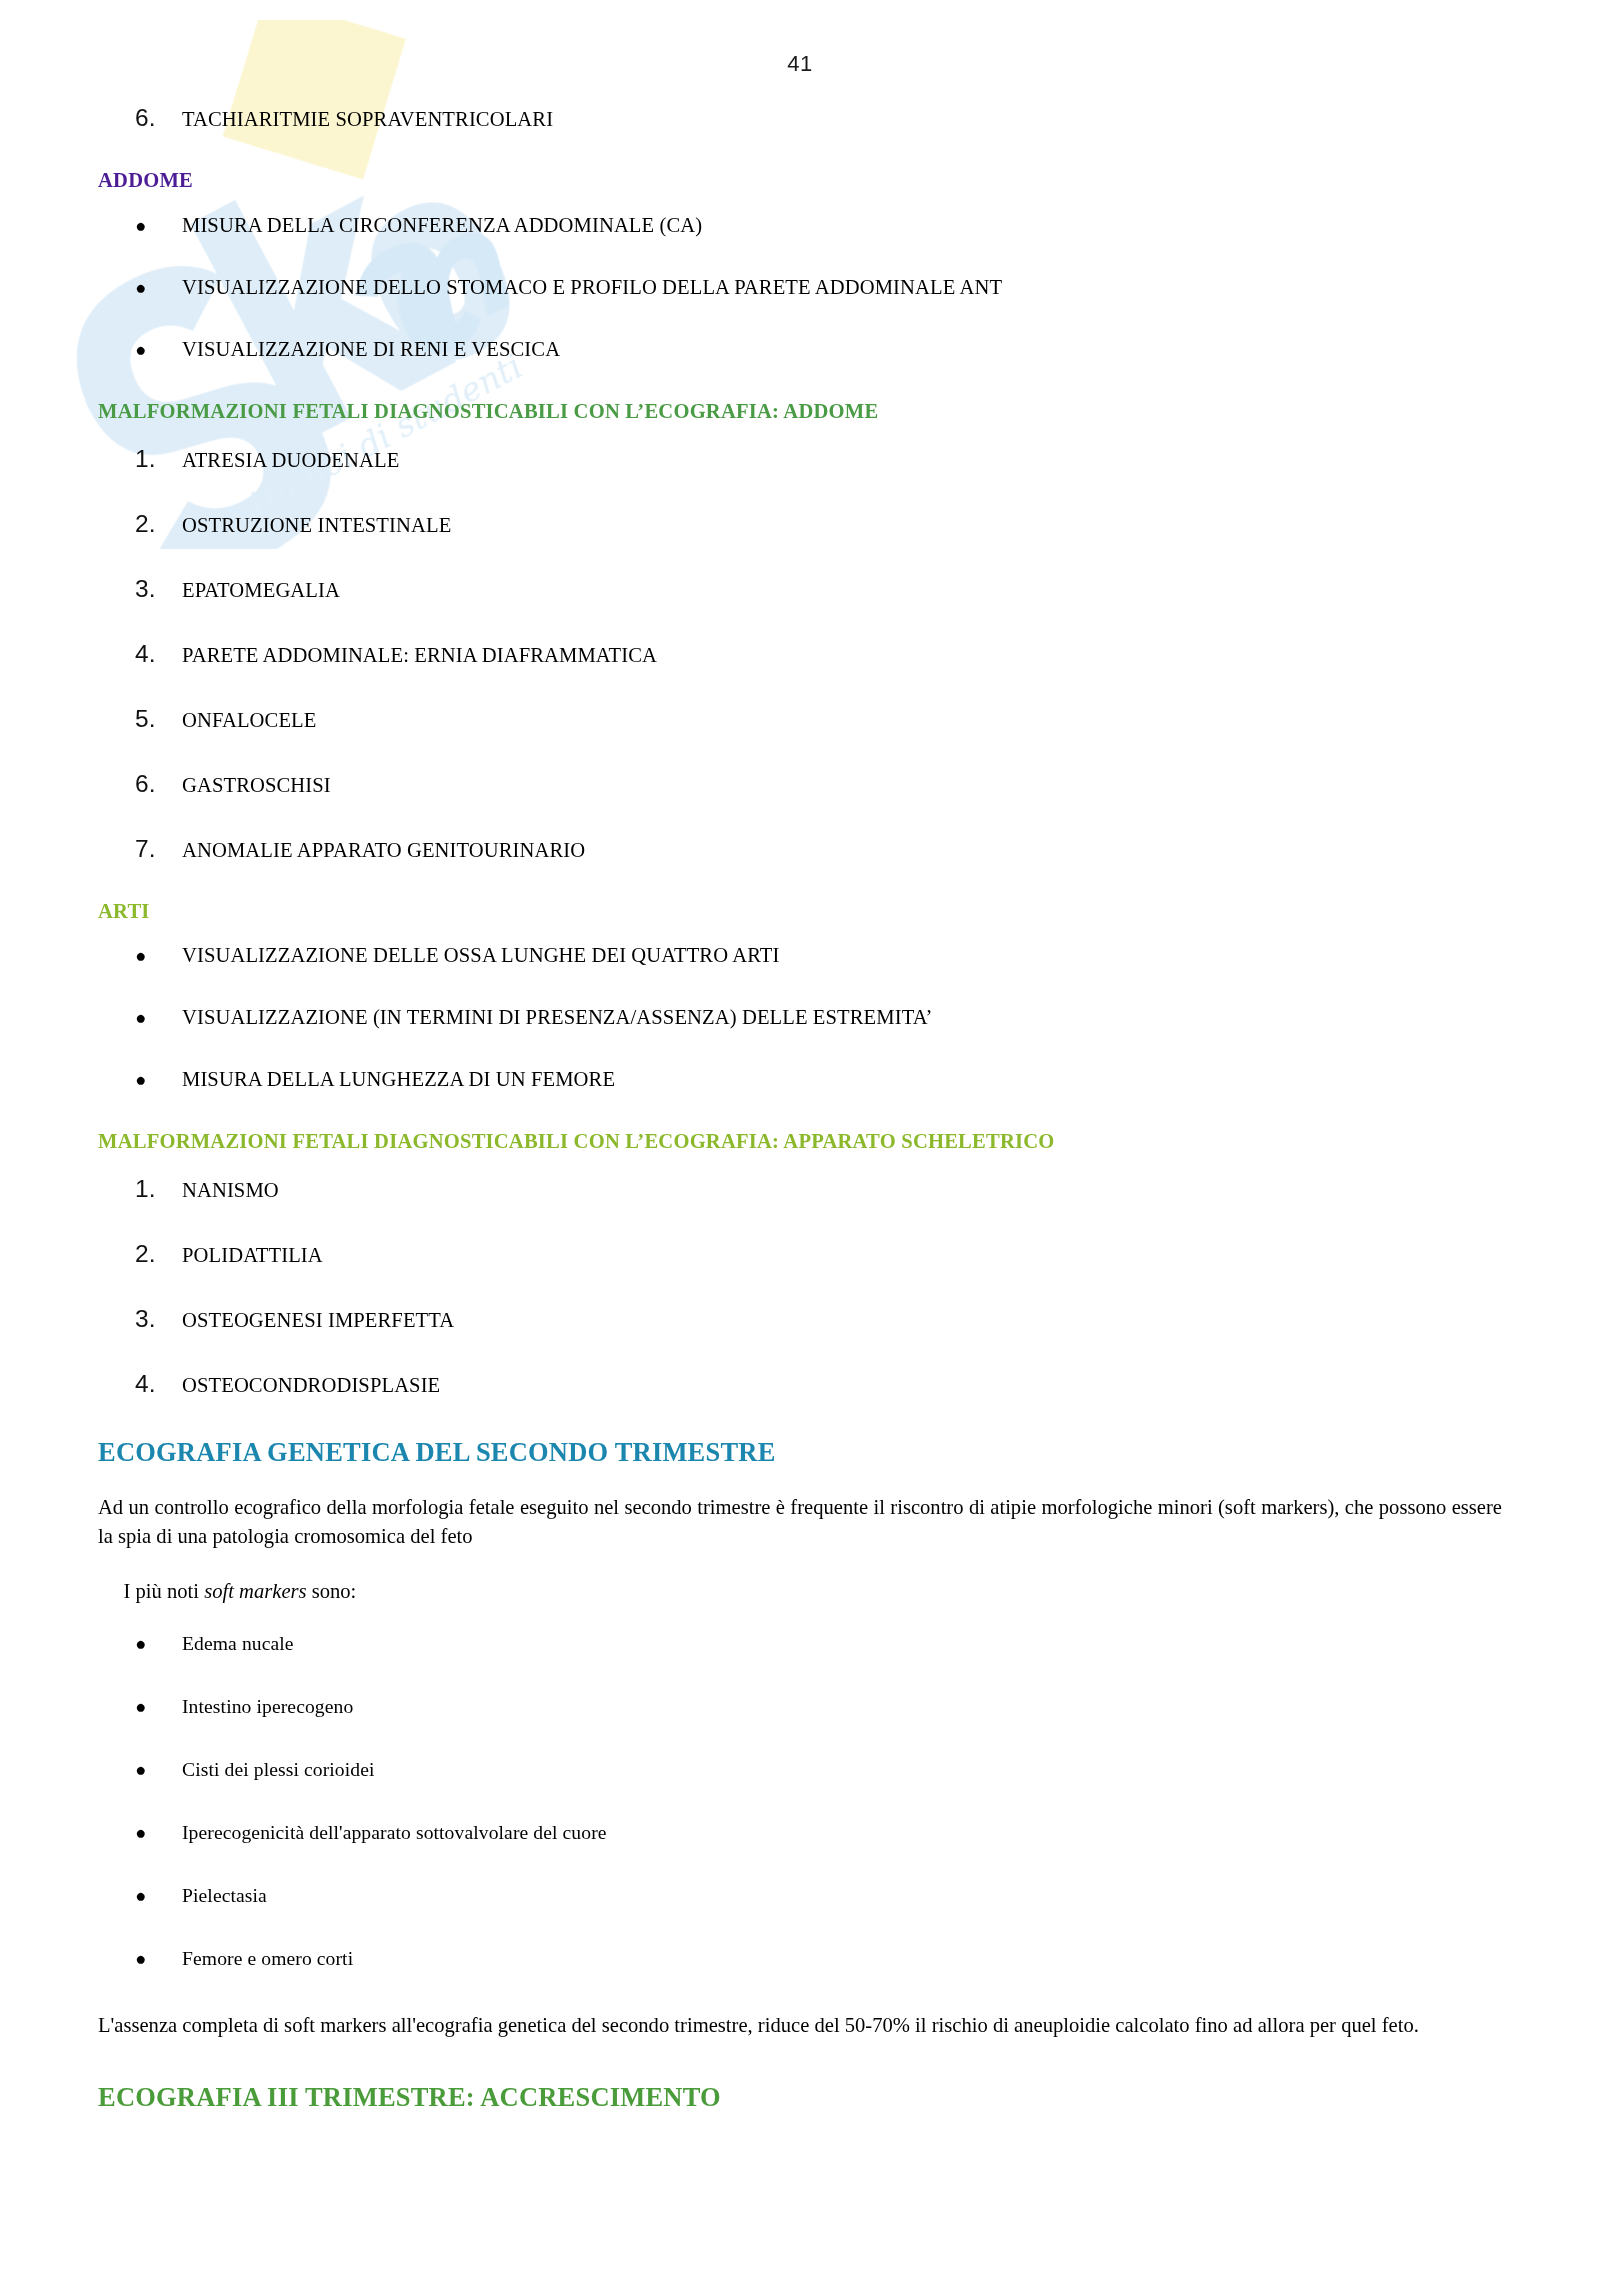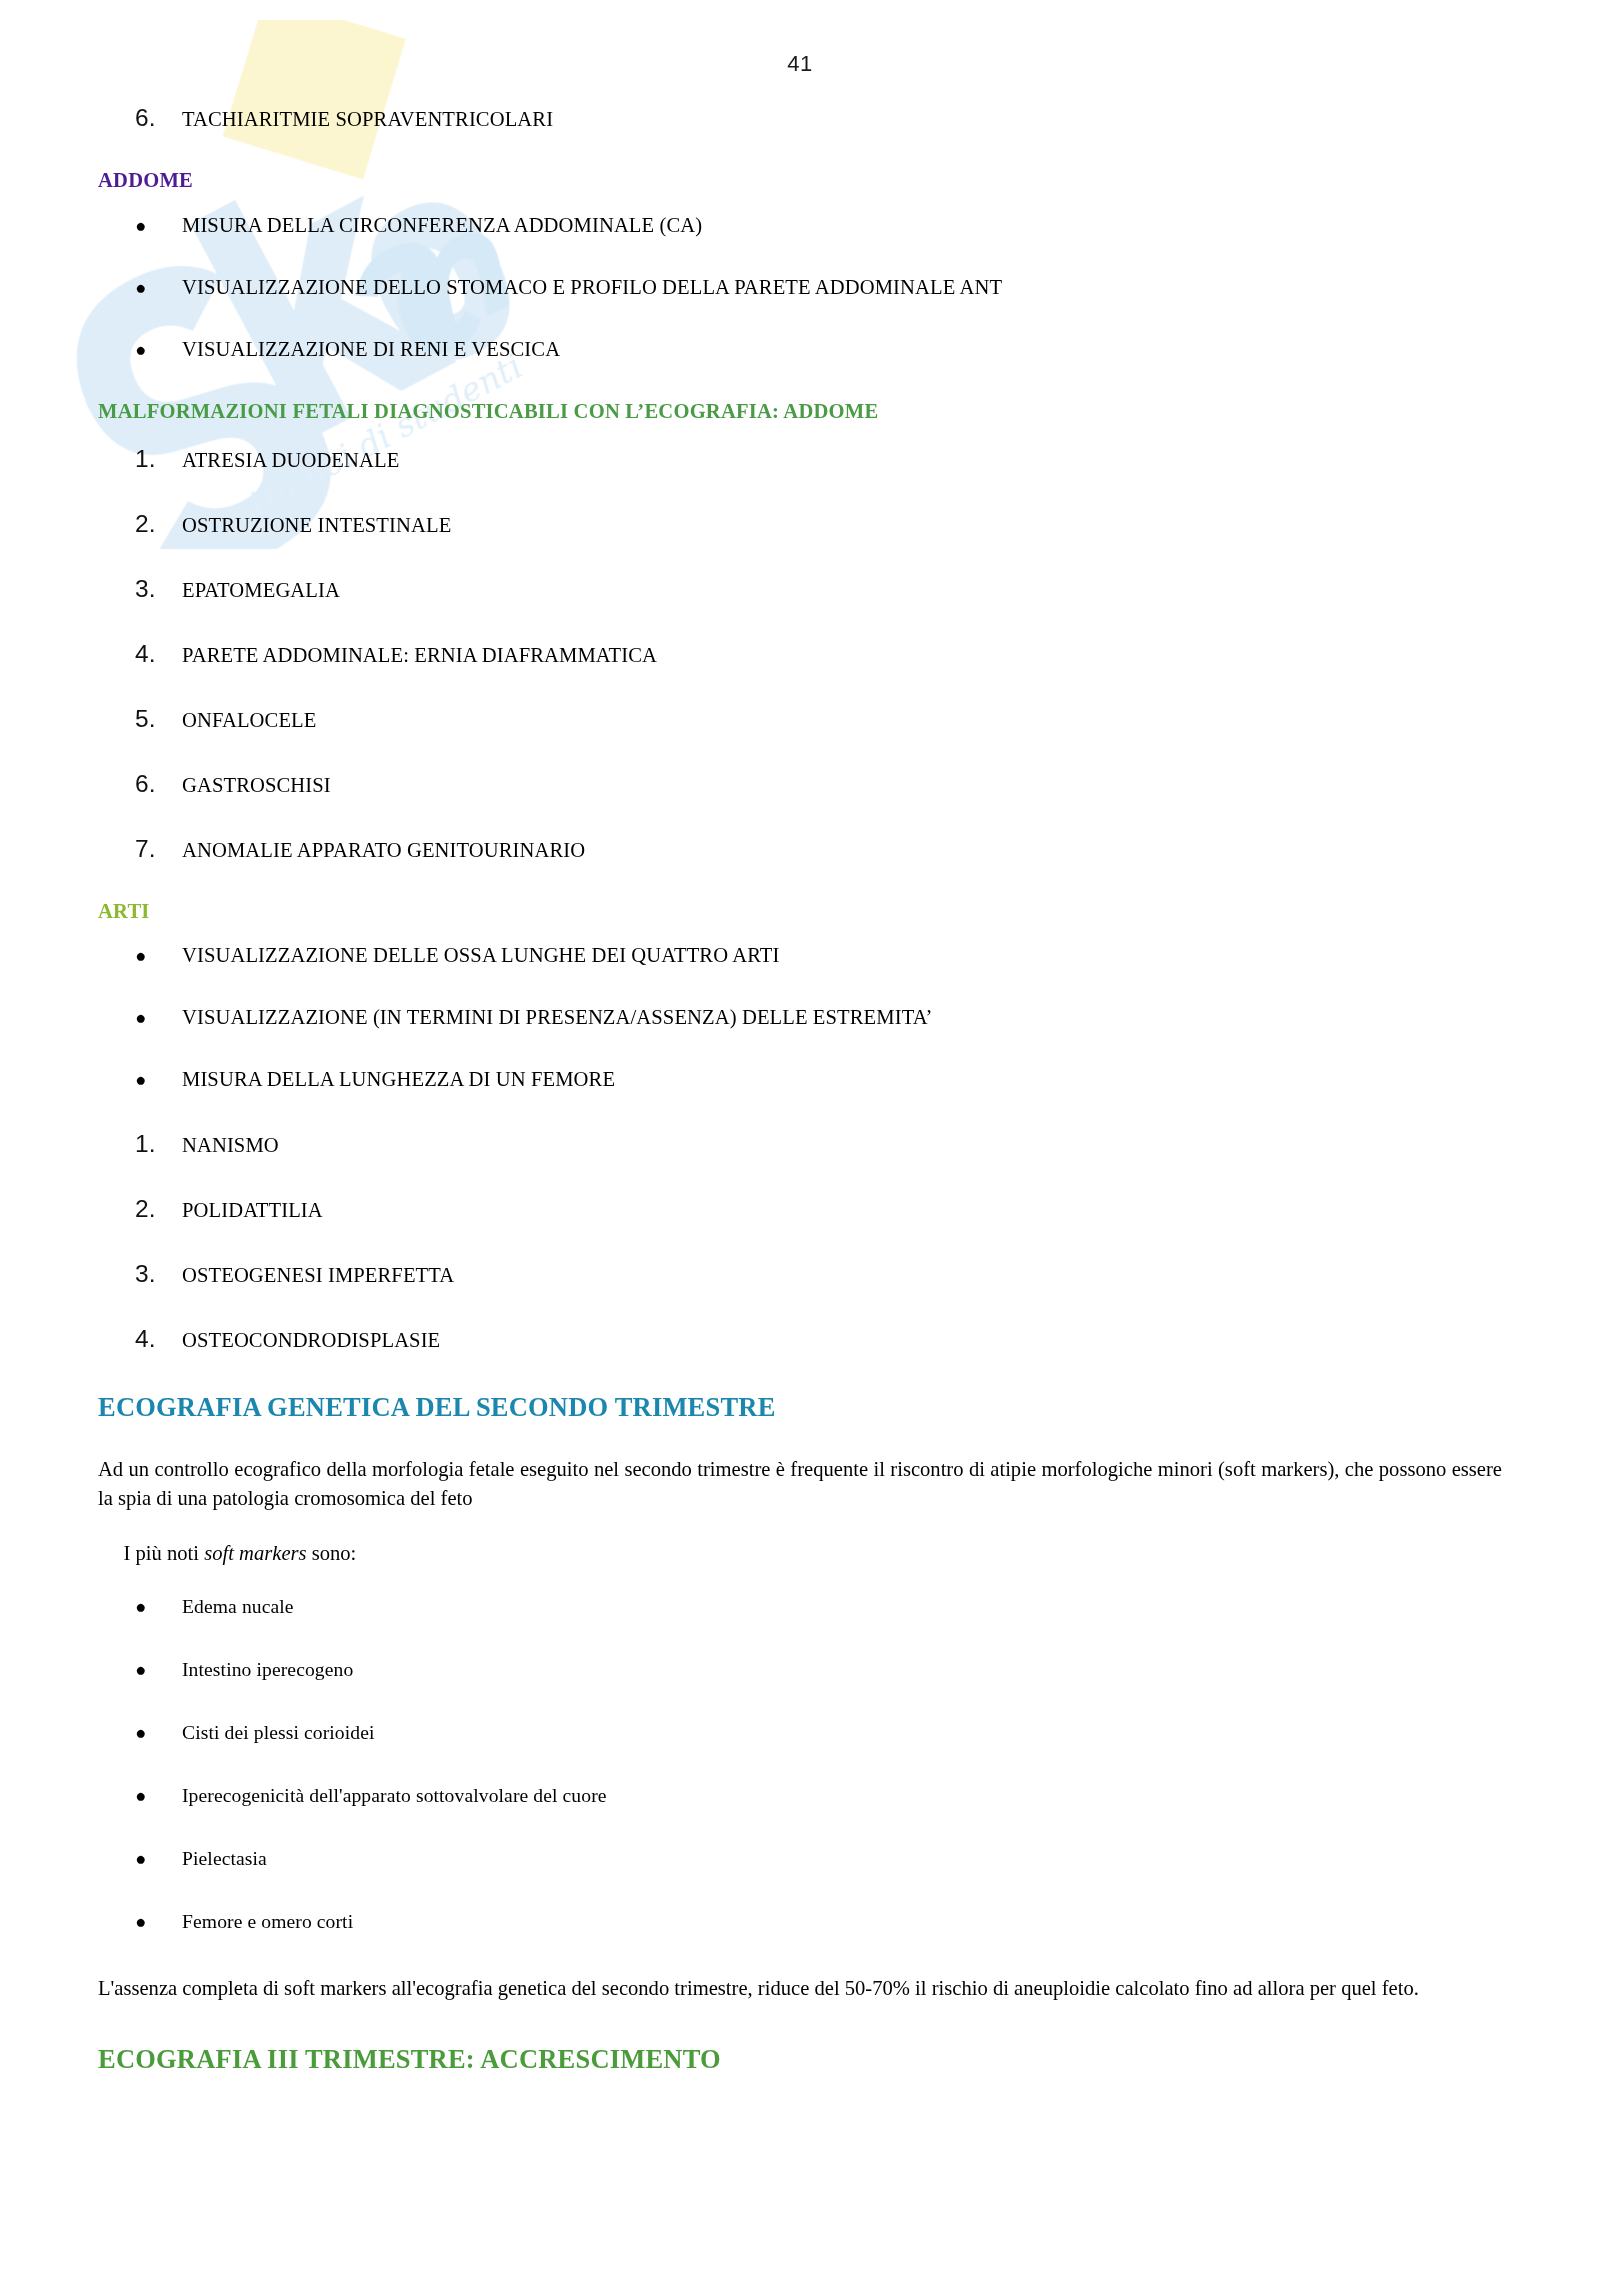--- a/index.html
+++ b/index.html
@@ -52,21 +52,21 @@
   .h-green {
     font-weight: bold;
     font-size: 20.6px;
     letter-spacing: 0.2px;
     margin: 29px 0 13.7px 0;
   }
   .h-blue {
     font-weight: bold;
     font-size: 26.5px;
     letter-spacing: 0.2px;
-    margin: 39px 0 32px 0;
+    margin: 39px 0 25px 0;
   }
   .h-green-big {
     font-weight: bold;
     font-size: 26.5px;
     letter-spacing: 0.2px;
     margin: 41px 0 9.8px 0;
   }
 
   
   ol.numlist, ul.bullist {
@@ -227,20 +227,21 @@
       <li>
         <span class="marker">●</span>
         <span class="txt">VISUALIZZAZIONE (IN TERMINI DI PRESENZA/ASSENZA) DELLE ESTREMITA’</span>
       </li>
       <li>
         <span class="marker">●</span>
         <span class="txt">MISURA DELLA LUNGHEZZA DI UN FEMORE</span>
       </li>
     </ul>
 
+    <div class="h-green tight-top" style="color:#8cb82b; margin-top:5.9px;">MALFORMAZIONI FETALI DIAGNOSTICABILI CON L’ECOGRAFIA: APPARATO SCHELETRICO</div>
 
     <ol class="numlist" style="margin-top:21.6px;">
       <li>
         <span class="marker">1.</span>
         <span class="txt">NANISMO</span>
       </li>
       <li>
         <span class="marker">2.</span>
         <span class="txt">POLIDATTILIA</span>
       </li>

